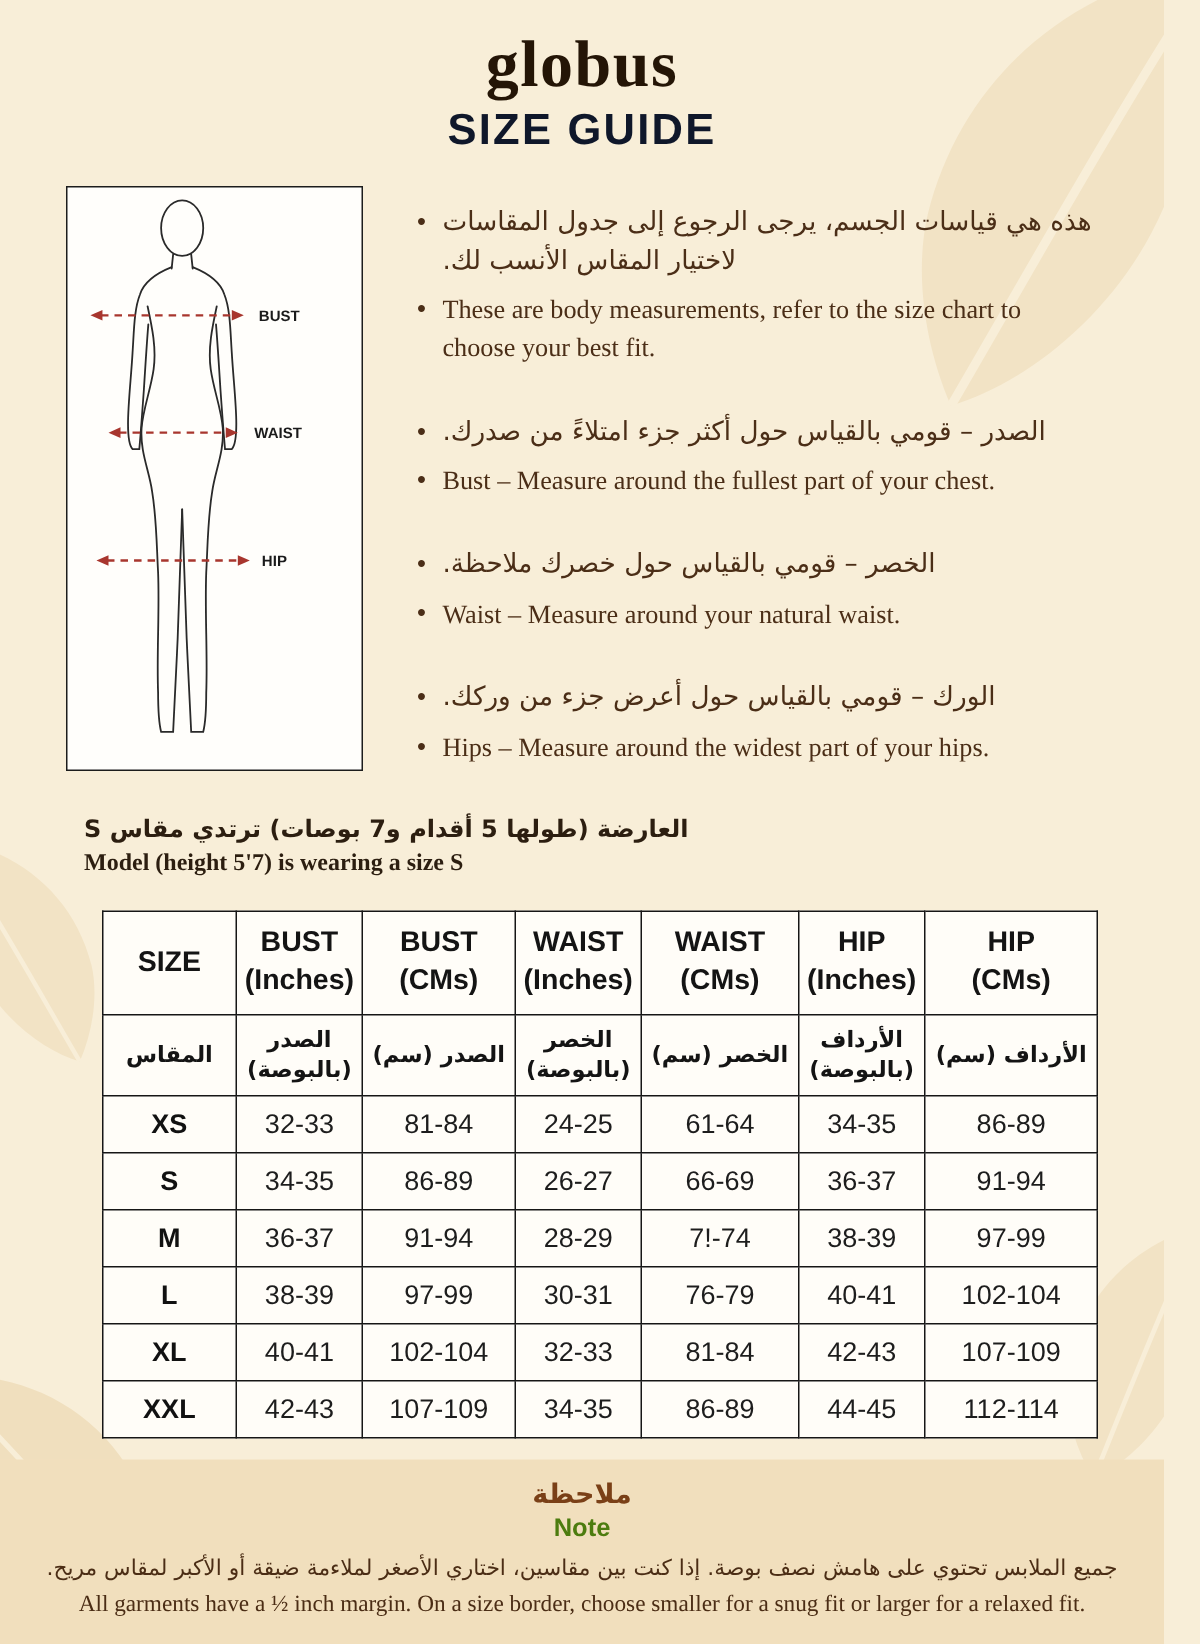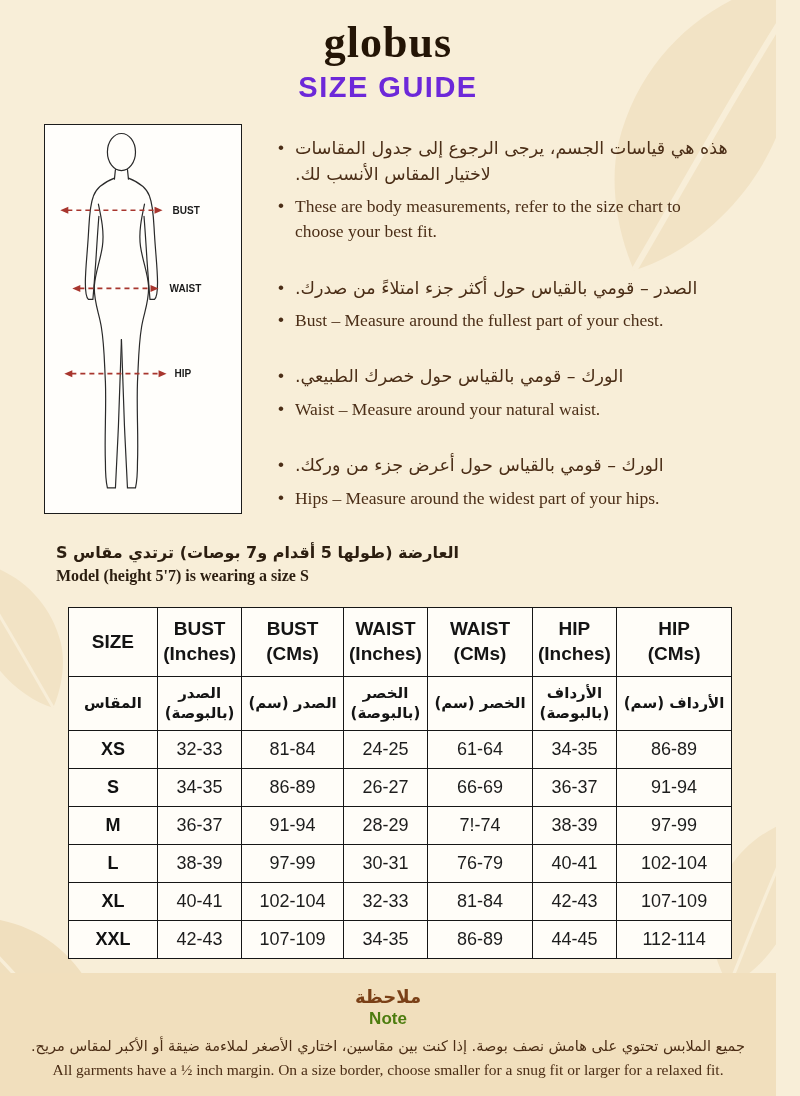--- a/index.html
+++ b/index.html
@@ -18,21 +18,21 @@
   .leaf-tr { top:-30px; right:-45px; width:250px; height:310px; }
   .leaf-left { top:552px; left:-38px; width:120px; height:165px; transform:scaleX(-1); }
   .leaf-bl { top:898px; left:-30px; width:150px; height:185px; transform:scaleX(-1) rotate(12deg); }
   .leaf-br { top:822px; right:-40px; width:130px; height:165px; transform:rotate(-8deg); }
 
   header { position:relative; z-index:2; text-align:center; padding-top:20px; }
   .brand {
     font-family:"Liberation Serif", serif;
     font-size:44px; font-weight:700; color:#241506; letter-spacing:1px; line-height:1.05;
   }
-  .title { font-size:29px; font-weight:700; color:#6d28d9; letter-spacing:1.5px; margin-top:5px; }
+  .title { font-size:29px; font-weight:700; color:#0f172a; letter-spacing:1.5px; margin-top:5px; }
 
   .content-row { position:relative; z-index:2; display:flex; gap:36px; padding:0 44px; margin-top:20px; }
   .figure-box { flex:none; width:198px; height:390px; background:#fffefb; border:1.6px solid #1c1c1c; }
   .figure-box svg { width:100%; height:100%; display:block; }
 
   .instructions { flex:1; padding-top:12px; }
   .inst-group { margin-bottom:31px; }
   .inst-group:last-child { margin-bottom:0; }
   .bullet-row { display:flex; gap:11px; margin-bottom:7px; align-items:flex-start; }
   .bullet { flex:none; color:#4b2e17; font-size:17px; line-height:1.45; }
@@ -150,21 +150,21 @@
             <div class="bullet-text ar" dir="rtl">الصدر – قومي بالقياس حول أكثر جزء امتلاءً من صدرك.</div>
           </div>
           <div class="bullet-row">
             <span class="bullet"></span>
             <div class="bullet-text en">Bust – Measure around the fullest part of your chest.</div>
           </div>
         </div>
         <div class="inst-group">
           <div class="bullet-row">
             <span class="bullet"></span>
-            <div class="bullet-text ar" dir="rtl">الورك – قومي بالقياس حول خصرك الطبيعي.</div>
+            <div class="bullet-text ar" dir="rtl">الخصر – قومي بالقياس حول خصرك ملاحظة.</div>
           </div>
           <div class="bullet-row">
             <span class="bullet"></span>
             <div class="bullet-text en">Waist – Measure around your natural waist.</div>
           </div>
         </div>
         <div class="inst-group">
           <div class="bullet-row">
             <span class="bullet"></span>
             <div class="bullet-text ar" dir="rtl">الورك – قومي بالقياس حول أعرض جزء من وركك.</div>

